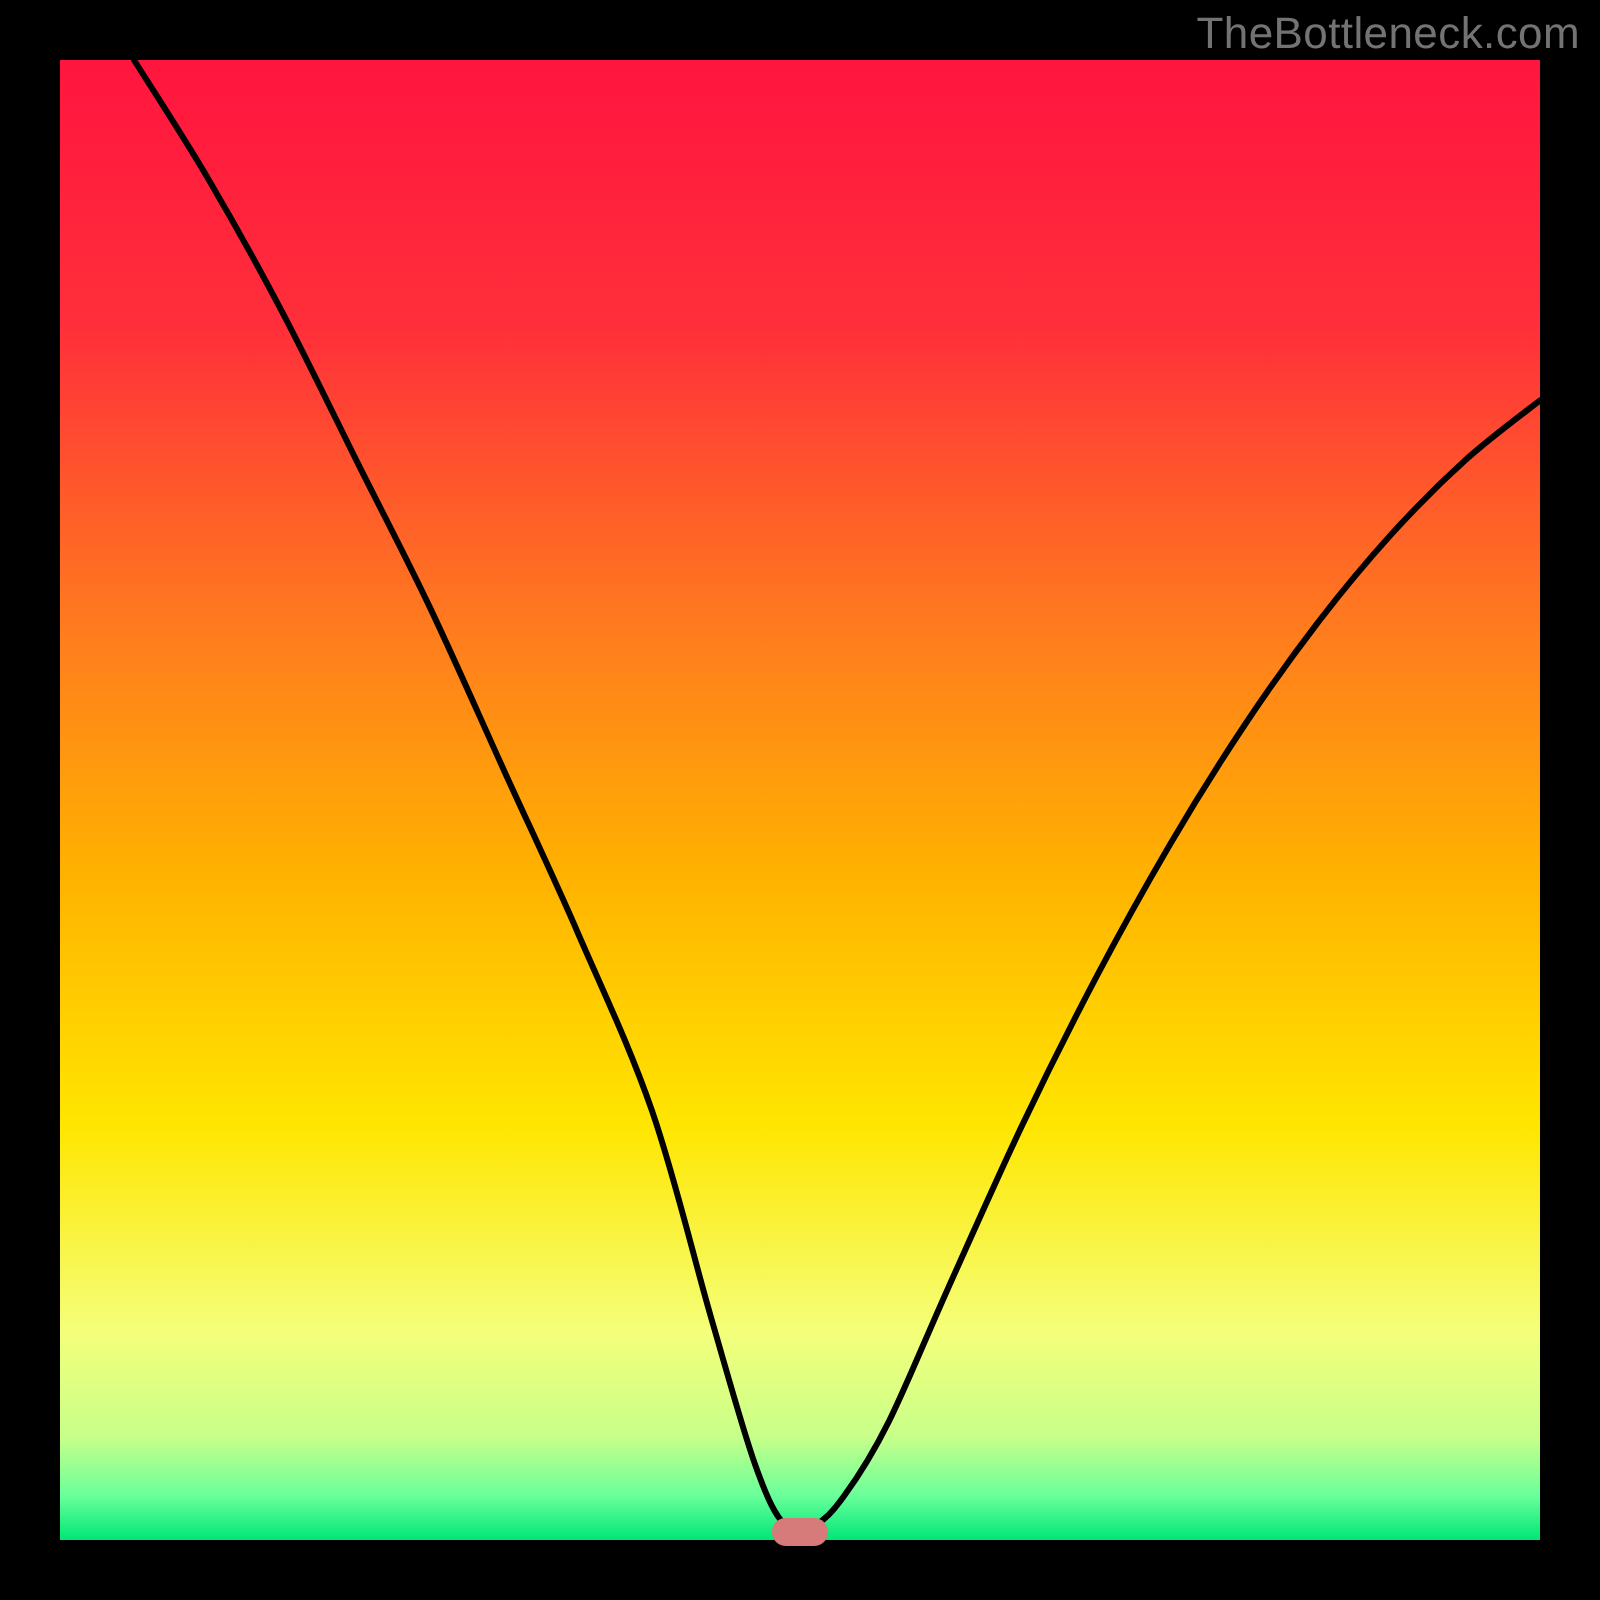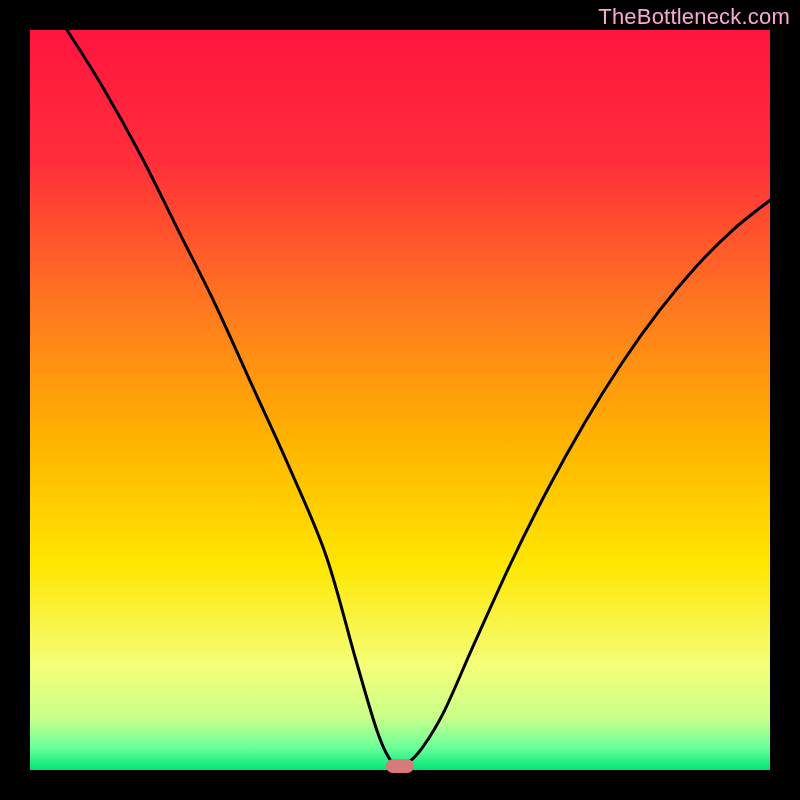--- a/index.html
+++ b/index.html
@@ -16,21 +16,21 @@
     width: 800px;
     height: 800px;
   }
   svg {
     display: block;
   }
   .attribution {
     position: absolute;
     top: 4px;
     right: 10px;
-    color: #f9a8d4;
+    color: #737373;
     font-size: 22px;
     font-weight: 400;
     letter-spacing: 0.2px;
   }
 </style>
 </head>
 <body>
 
 <div class="chart-wrap">
   <svg width="800" height="800" viewBox="0 0 800 800">

